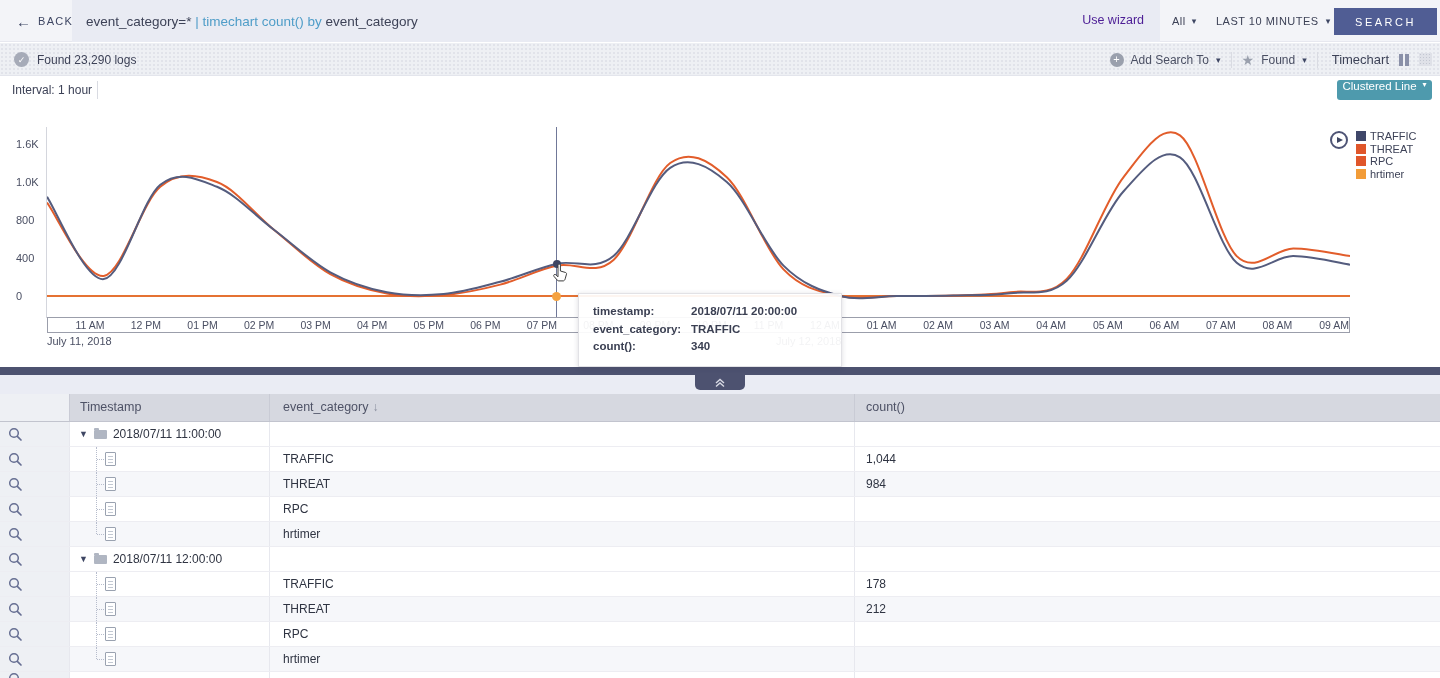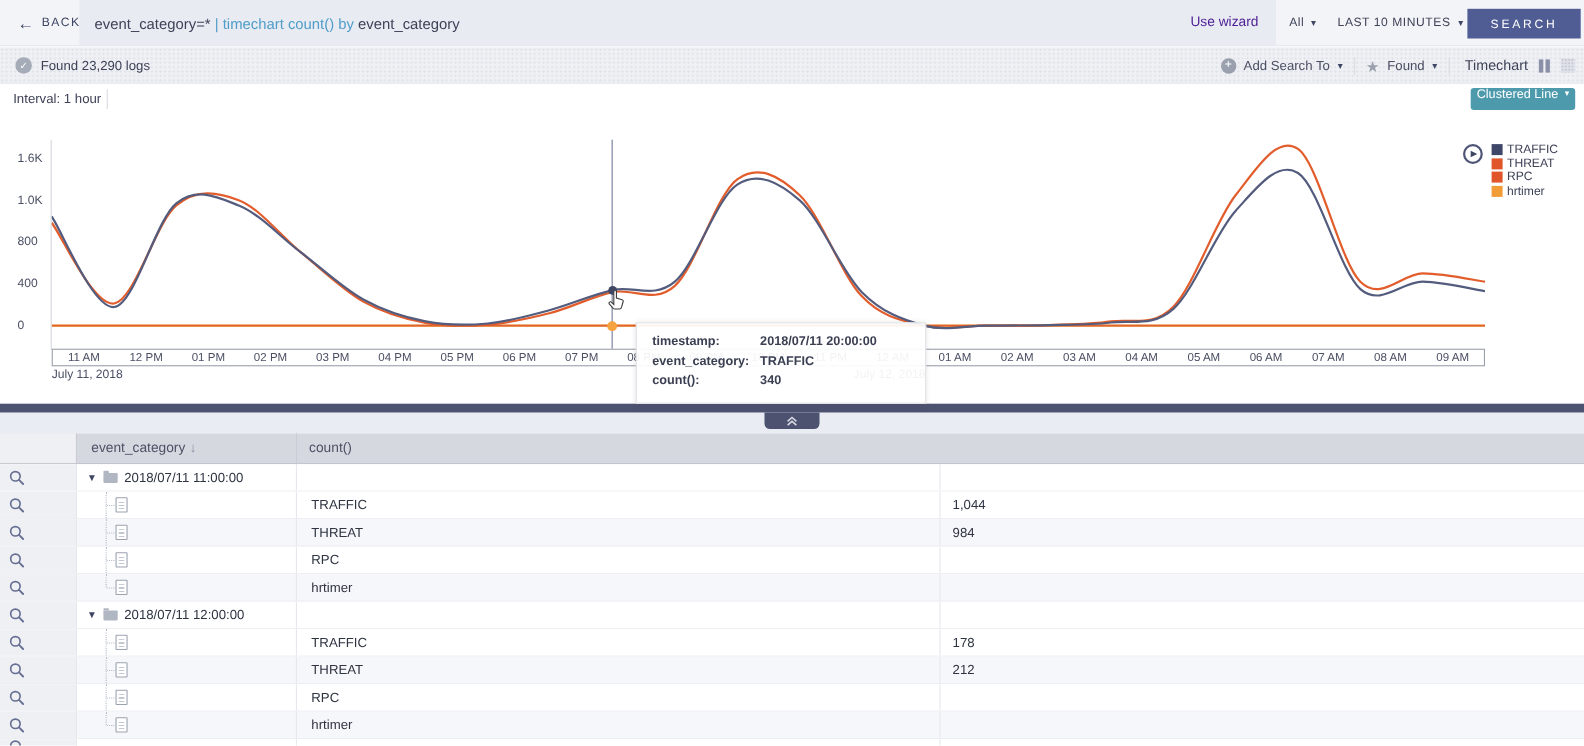--- a/index.html
+++ b/index.html
@@ -51,21 +51,21 @@
   .cluster-btn{position:absolute;left:1337px;top:3px;width:95px;height:20px;background:#4e9aad;border-radius:3px;
                color:#fff;font-size:11.5px;display:flex;align-items:flex-start;justify-content:center;gap:6px;cursor:pointer}
   .cluster-btn .caret{color:#fff;font-size:8px}
 
   
   .chart-region{position:absolute;left:0;top:104px;width:1440px;height:263px;background:#fff}
   .yaxis-line{position:absolute;left:46px;top:23px;width:1px;height:191px;background:#d4d6dd}
   .ylab{position:absolute;left:16px;width:38px;text-align:left;font-size:11px;color:#4a4f63;height:12px;line-height:12px}
   #chart-svg{position:absolute;left:47px;top:23px}
   .xstrip{position:absolute;left:47px;top:213px;width:1303px;height:16px;border:1px solid #9b9eab;background:#fff;display:flex}
-  .xlab{flex:1;text-align:center;font-size:10.5px;color:#4a4f63;line-height:14px}
+  .xlab{flex:1;text-align:right;font-size:10.5px;color:#4a4f63;line-height:14px}
   .date-label{position:absolute;top:231px;font-size:11px;color:#4a4f63;}
   #date1{left:47px;width:736px}
   #date2{left:776px;width:567px}
   .legend{position:absolute;left:1356px;top:26px}
   .legend-item{display:flex;align-items:center;gap:4px;font-size:11px;color:#3d4257;height:12.6px;cursor:pointer}
   .swatch{width:10px;height:10px;flex:0 0 10px}
   .swatch.tex{background-image:radial-gradient(rgba(255,255,255,.55) 1px,transparent 1px);background-size:3px 3px}
   .play-btn{position:absolute;left:1330px;top:27px;width:18px;height:18px;border:2px solid #4e5475;border-radius:50%;cursor:pointer}
   .play-tri{position:absolute;left:5px;top:3.5px;width:0;height:0;border-left:6px solid #3e4663;
             border-top:3.5px solid transparent;border-bottom:3.5px solid transparent}
@@ -263,20 +263,21 @@
   <div class="divider-bar"></div>
   <div class="collapse-tab">
     <svg width="12" height="10" viewBox="0 0 12 10">
       <path d="M2 5 L6 1.5 L10 5 M2 8.5 L6 5 L10 8.5" fill="none" stroke="#d8dae4" stroke-width="1.4"></path>
     </svg>
   </div>
 
   <div class="table-region">
     <div class="trow thead dotted-bg">
       <div class="col-magnify"></div>
+      <div class="th-ts"><span>Timestamp</span></div>
       <div class="th-cat">
         <span>event_category</span><span class="sort-icon">↓</span>
       </div>
       <div class="th-count"><span>count()</span></div>
     </div>
     <div id="table-body">
         <div class="trow">
           <div class="col-magnify">
             <svg width="15" height="15" viewBox="0 0 15 15">
               <circle cx="6" cy="6" r="4.3" fill="none" stroke="#666e92" stroke-width="1.5"></circle>

